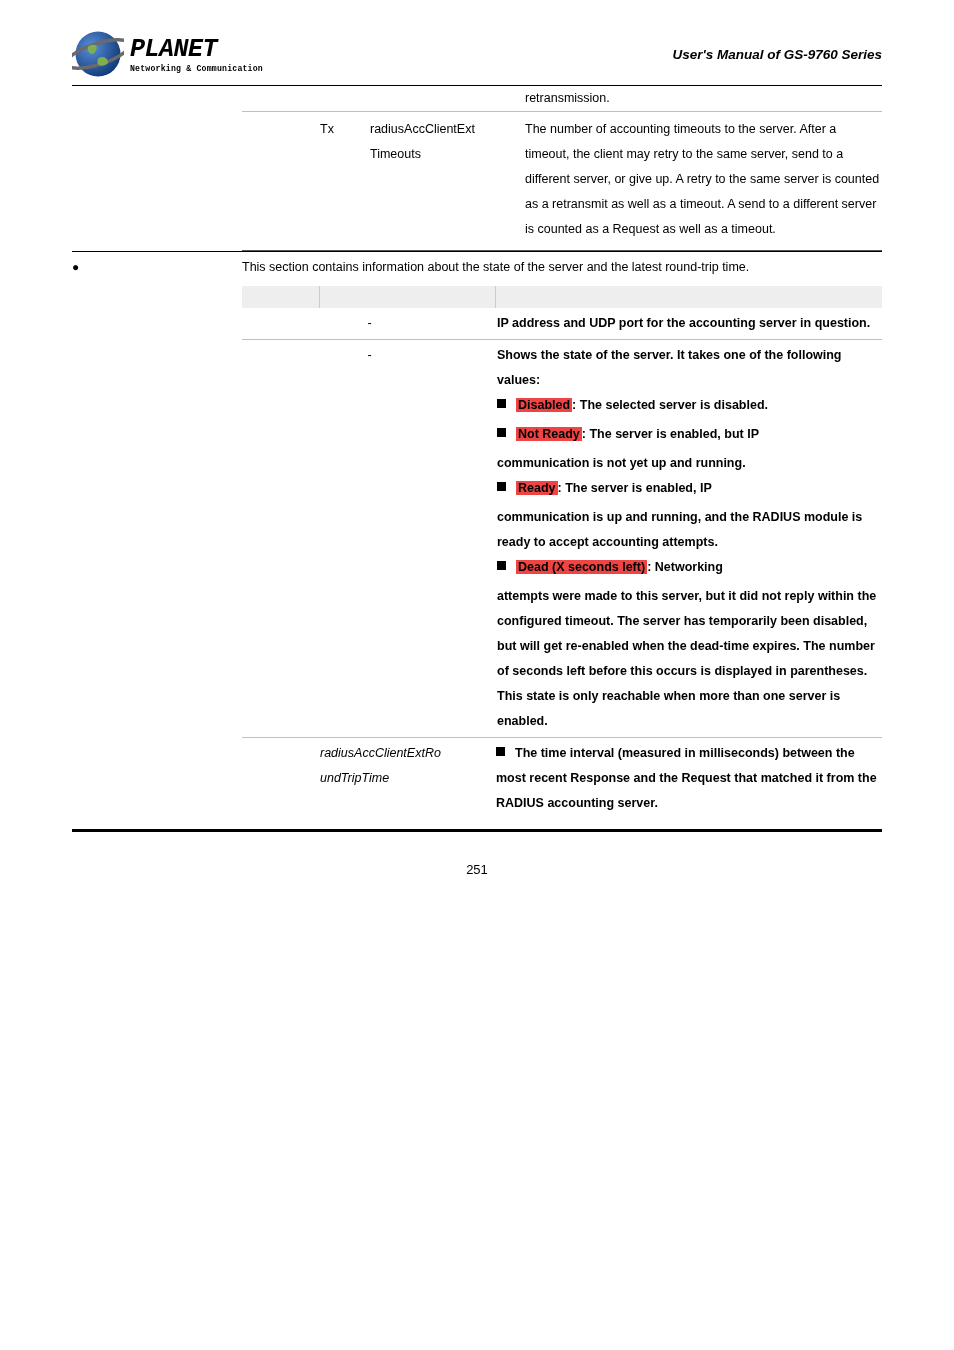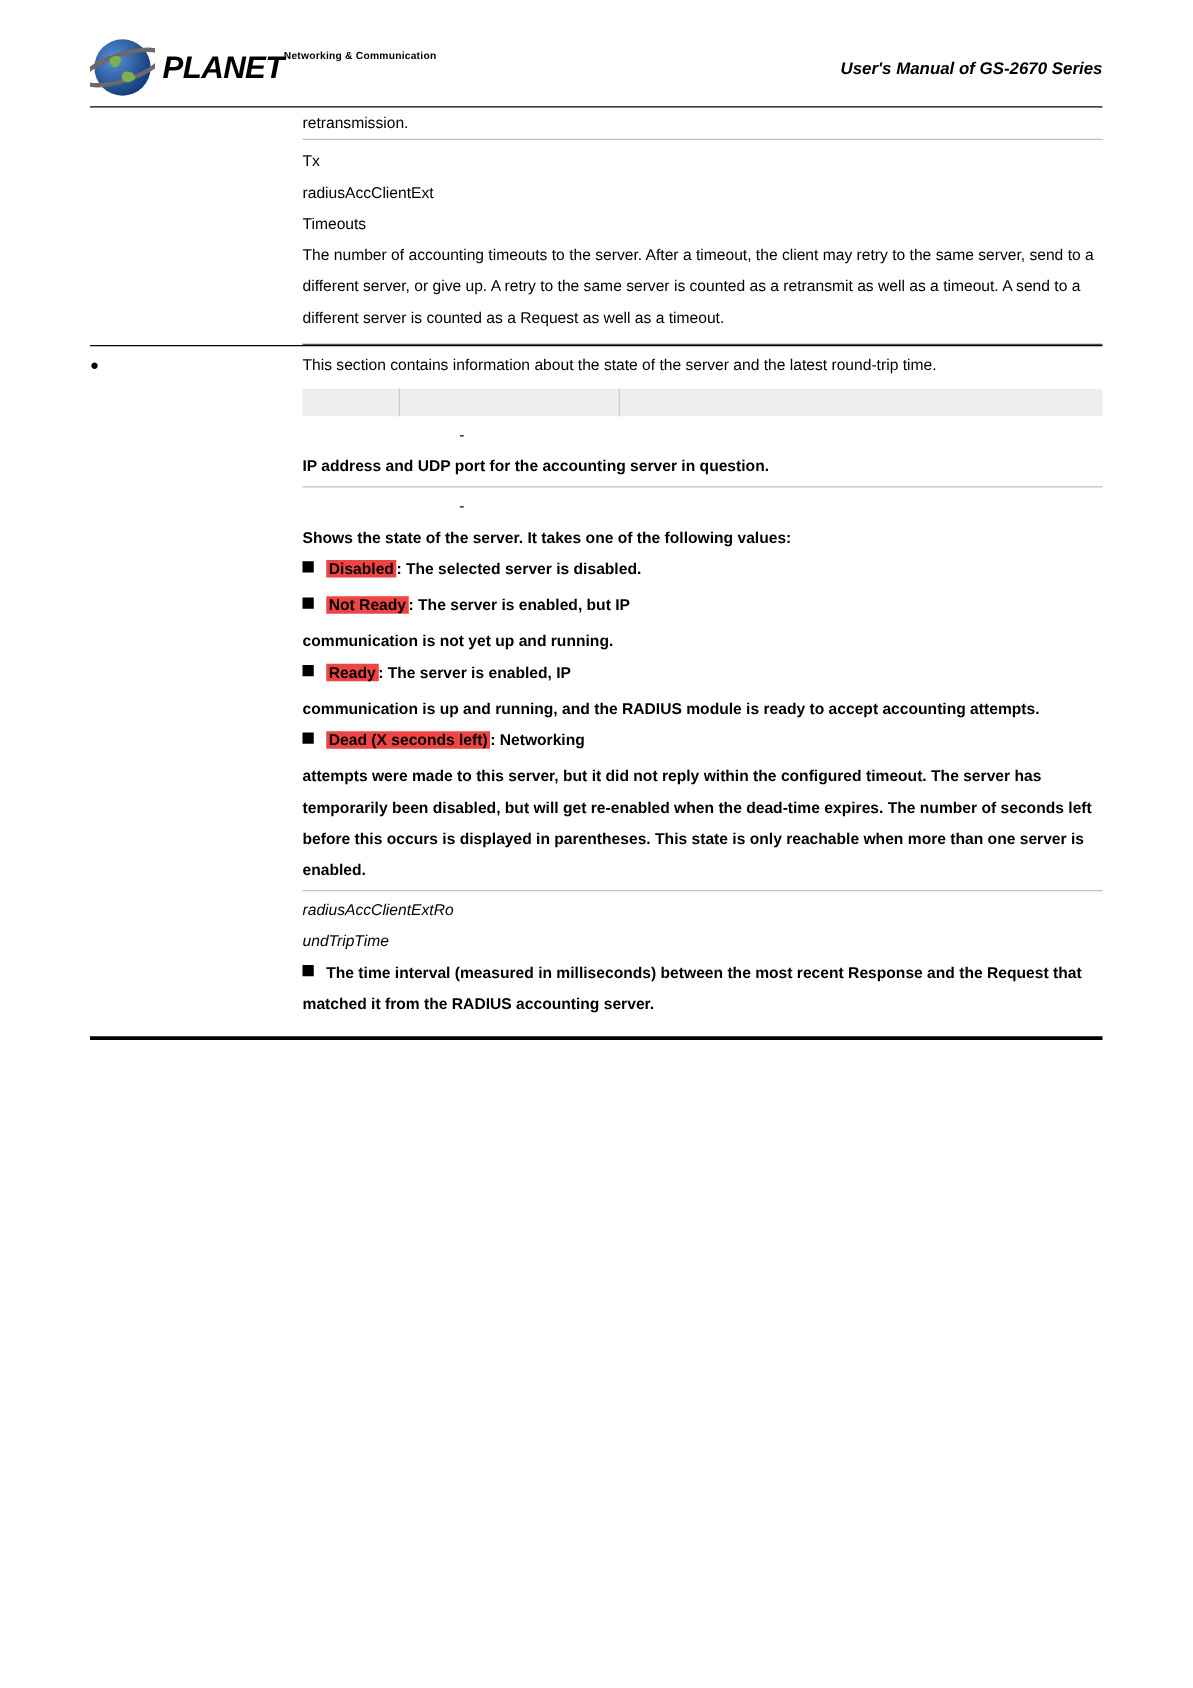--- a/index.html
+++ b/index.html
@@ -12,39 +12,39 @@
     color: #000;
   }
   .header {
     display: flex;
     justify-content: space-between;
     align-items: center;
     padding: 28px 72px 5px 72px;
   }
   .logo-wrap { display: flex; align-items: center; gap: 6px; }
   .logo-svg { width: 52px; height: 52px; }
-  .logo-text { display: flex; flex-direction: row; }
+  .logo-text { display: flex; flex-direction: column; font-family: Liberation Mono, monospace; }
   .brand { font-weight: 900; font-size: 25px; color: #000; letter-spacing: -0.5px; font-style: italic; }
   .tagline { font-size: 8.2px; font-weight: bold; color: #000; letter-spacing: 0.2px; text-align: center; }
   .manual-title { font-style: italic; font-weight: bold; font-size: 13.5px; text-align: right; }
   .page {
     padding: 0 72px 35px 72px;
   }
   .thickline { height: 3px; background: #000; margin-top: 10px; }
   .thinline { height: 1px; background: #000; }
   .content-table {
     width: 100%;
     border-collapse: collapse;
     font-size: 12.5px;
     line-height: 2.0;
   }
   .content-table td { vertical-align: top; }
   .col-left { width: 170px; }
   .col-right { }
-  .inner-row { display: flex; flex-direction: column; }
+  .inner-row { display: flex; }
   .c1 { width: 78px; flex-shrink: 0; }
   .c2 { width: 50px; flex-shrink: 0; }
   .c25 { width: 255px; flex-shrink: 0; text-align:center; }
   .c3 { width: 155px; flex-shrink: 0; }
   .c4 { flex: 1; }
   .inner-hr { height: 1px; background: #c0c0c0; }
   .inner-hr-dark { height: 1px; background: #555; }
   .gray-band { background: #eeeeee; height: 22px; display:flex; }
   .gray-band .gb1 { width: 78px; border-right: 1px solid #ccc; }
   .gray-band .gb2 { width: 176px; border-right: 1px solid #ccc; }
@@ -75,21 +75,21 @@
       <circle cx="30" cy="30" r="26" fill="url(#g)"></circle>
       <ellipse cx="30" cy="30" rx="38" ry="12" fill="none" stroke="#6a6a6a" stroke-width="4" transform="rotate(-18 30 30)"></ellipse>
       <path d="M 18 22 Q 22 18 28 20 Q 30 26 24 30 Q 18 30 18 22 Z" fill="#7fb04f"></path>
       <path d="M 32 34 Q 40 32 42 40 Q 36 46 30 42 Q 28 36 32 34 Z" fill="#7fb04f"></path>
     </svg>
     <div class="logo-text">
       <div class="brand">PLANET</div>
       <div class="tagline">Networking &amp; Communication</div>
     </div>
   </div>
-  <div class="manual-title">User's Manual of GS-2670 Series</div>
+  <div class="manual-title">User's Manual of GS-9760 Series</div>
 </div>
 
 <div class="page">
   <div class="thinline"></div>
 
   <table class="content-table">
     <tbody>
         <tr>
       <td class="col-left"></td>
       <td class="col-right">
@@ -170,13 +170,14 @@
           </div>
 
         </div>
       </td>
     </tr>
   </tbody>
     </table>
 
   <div class="thickline"></div>
 
+  <div class="footer-page">251</div>
 </div>
 
 </body></html>

